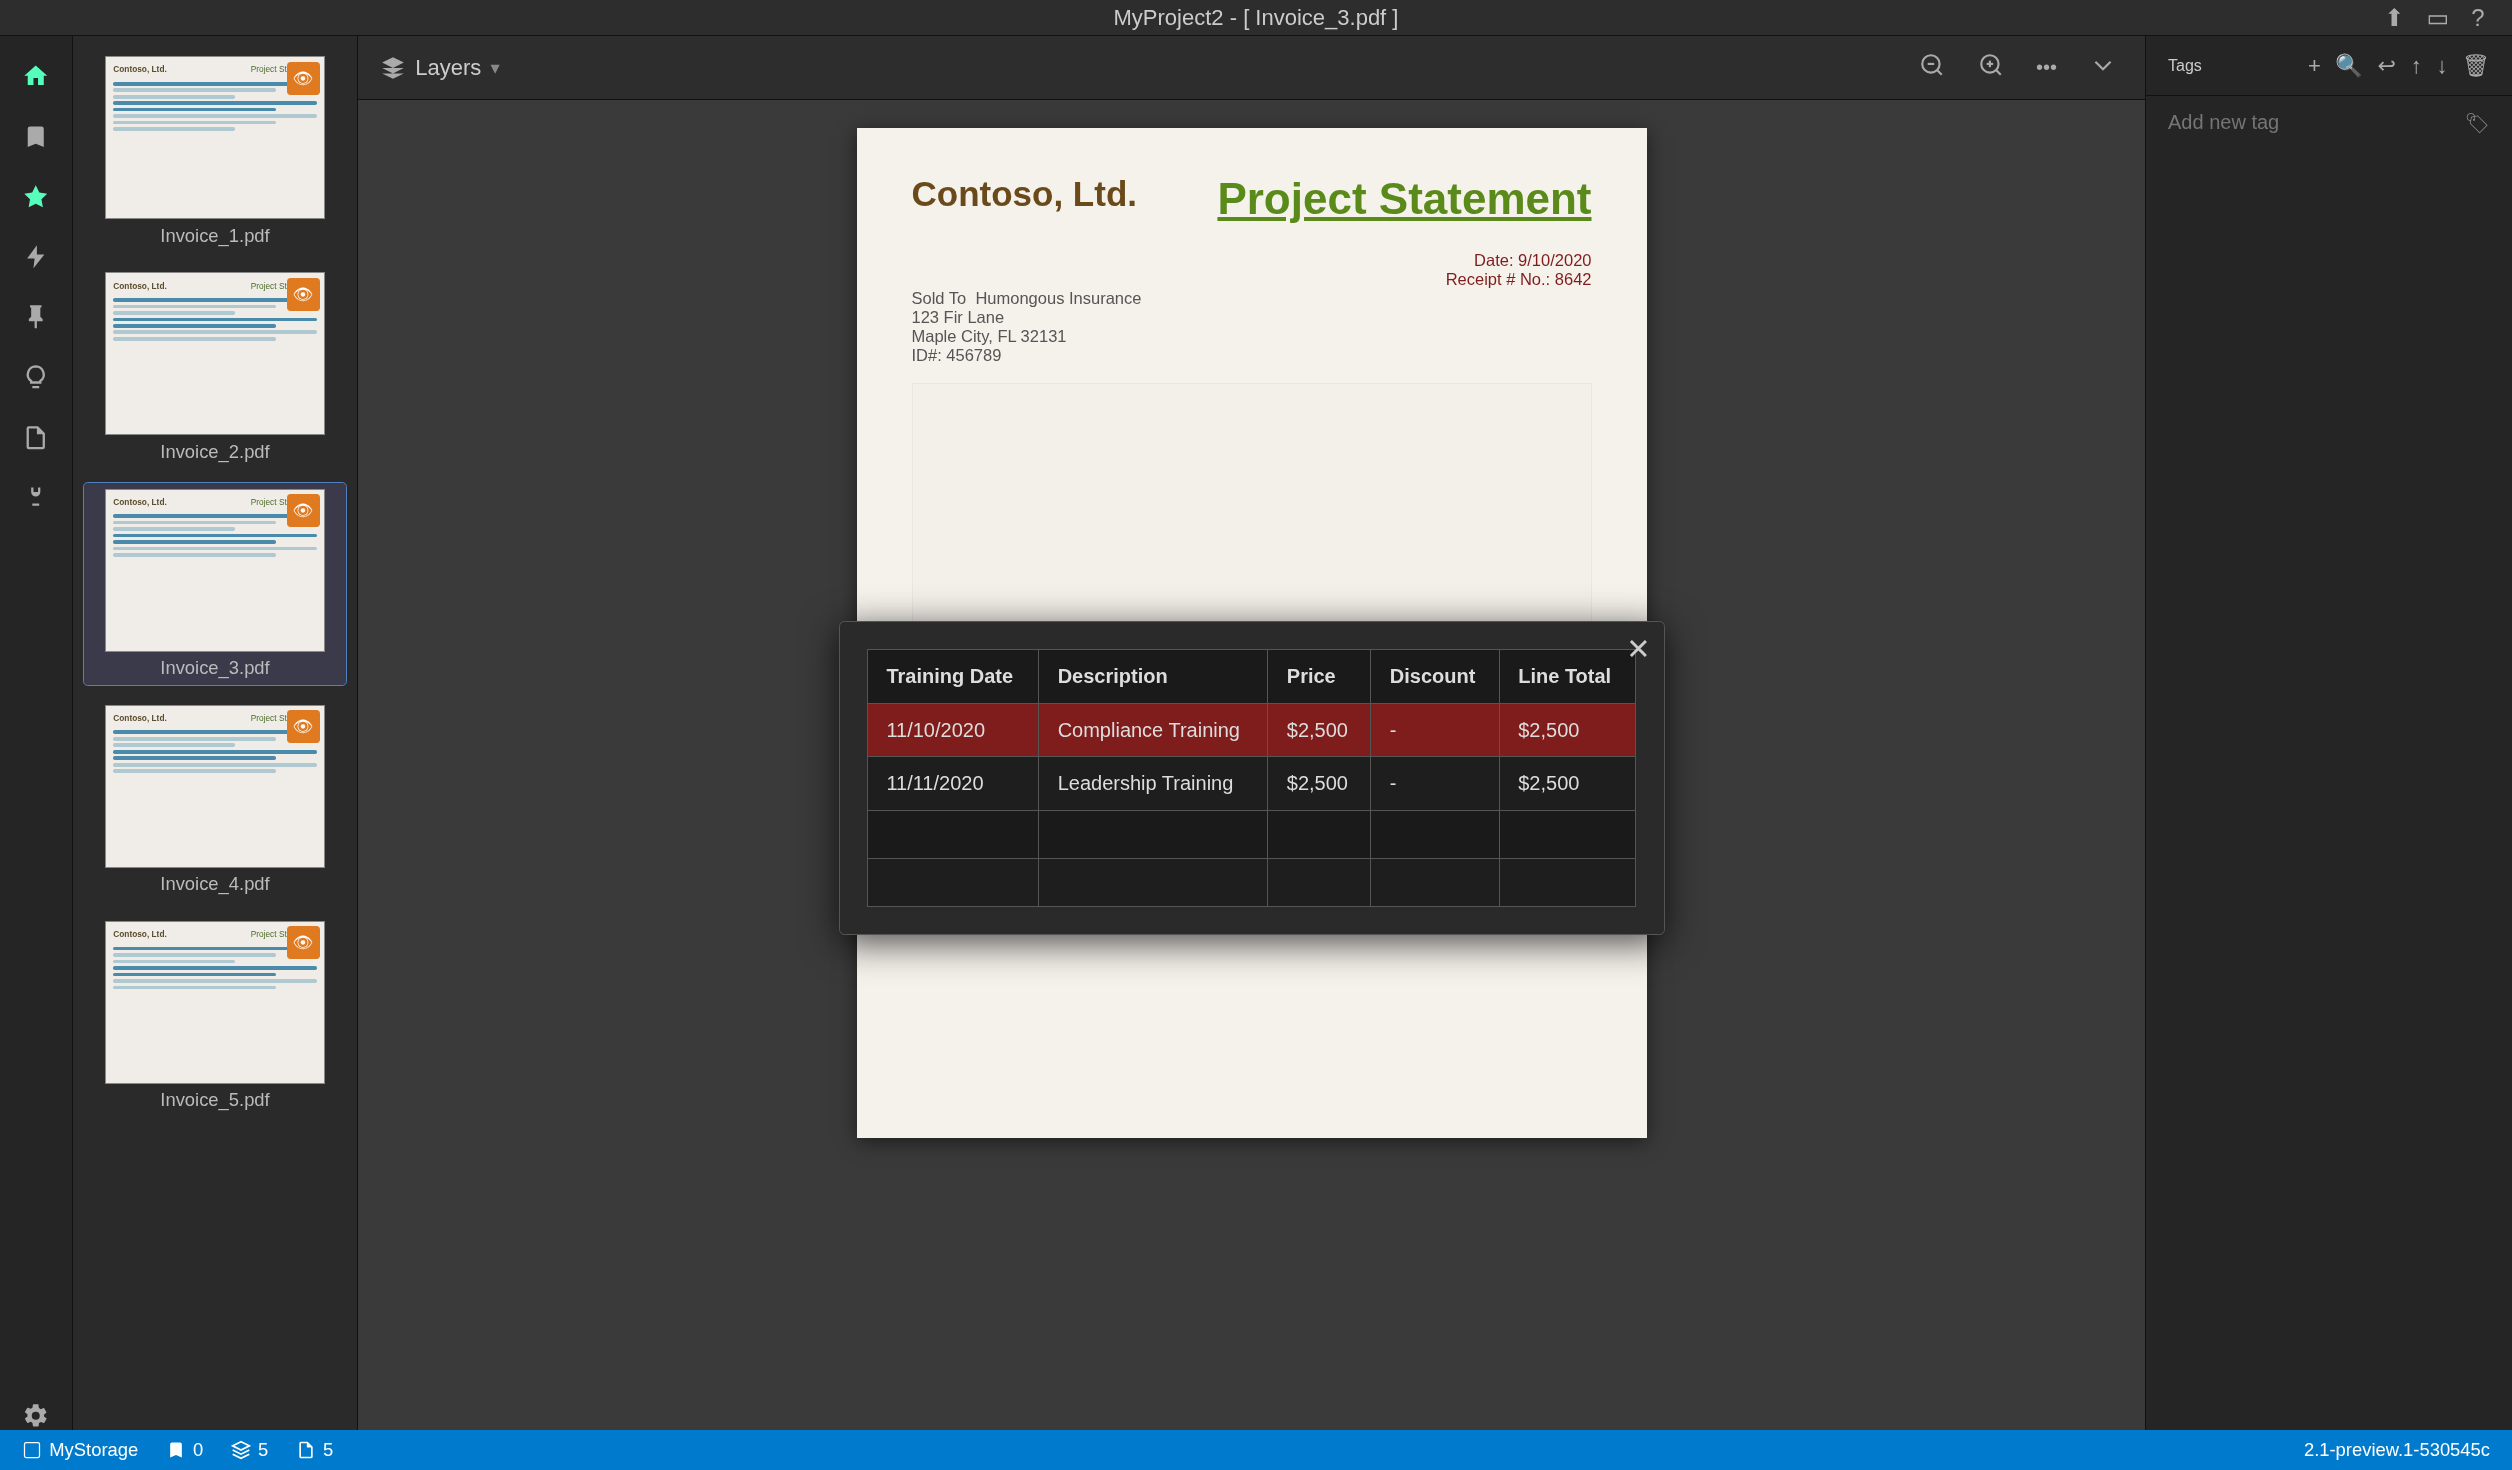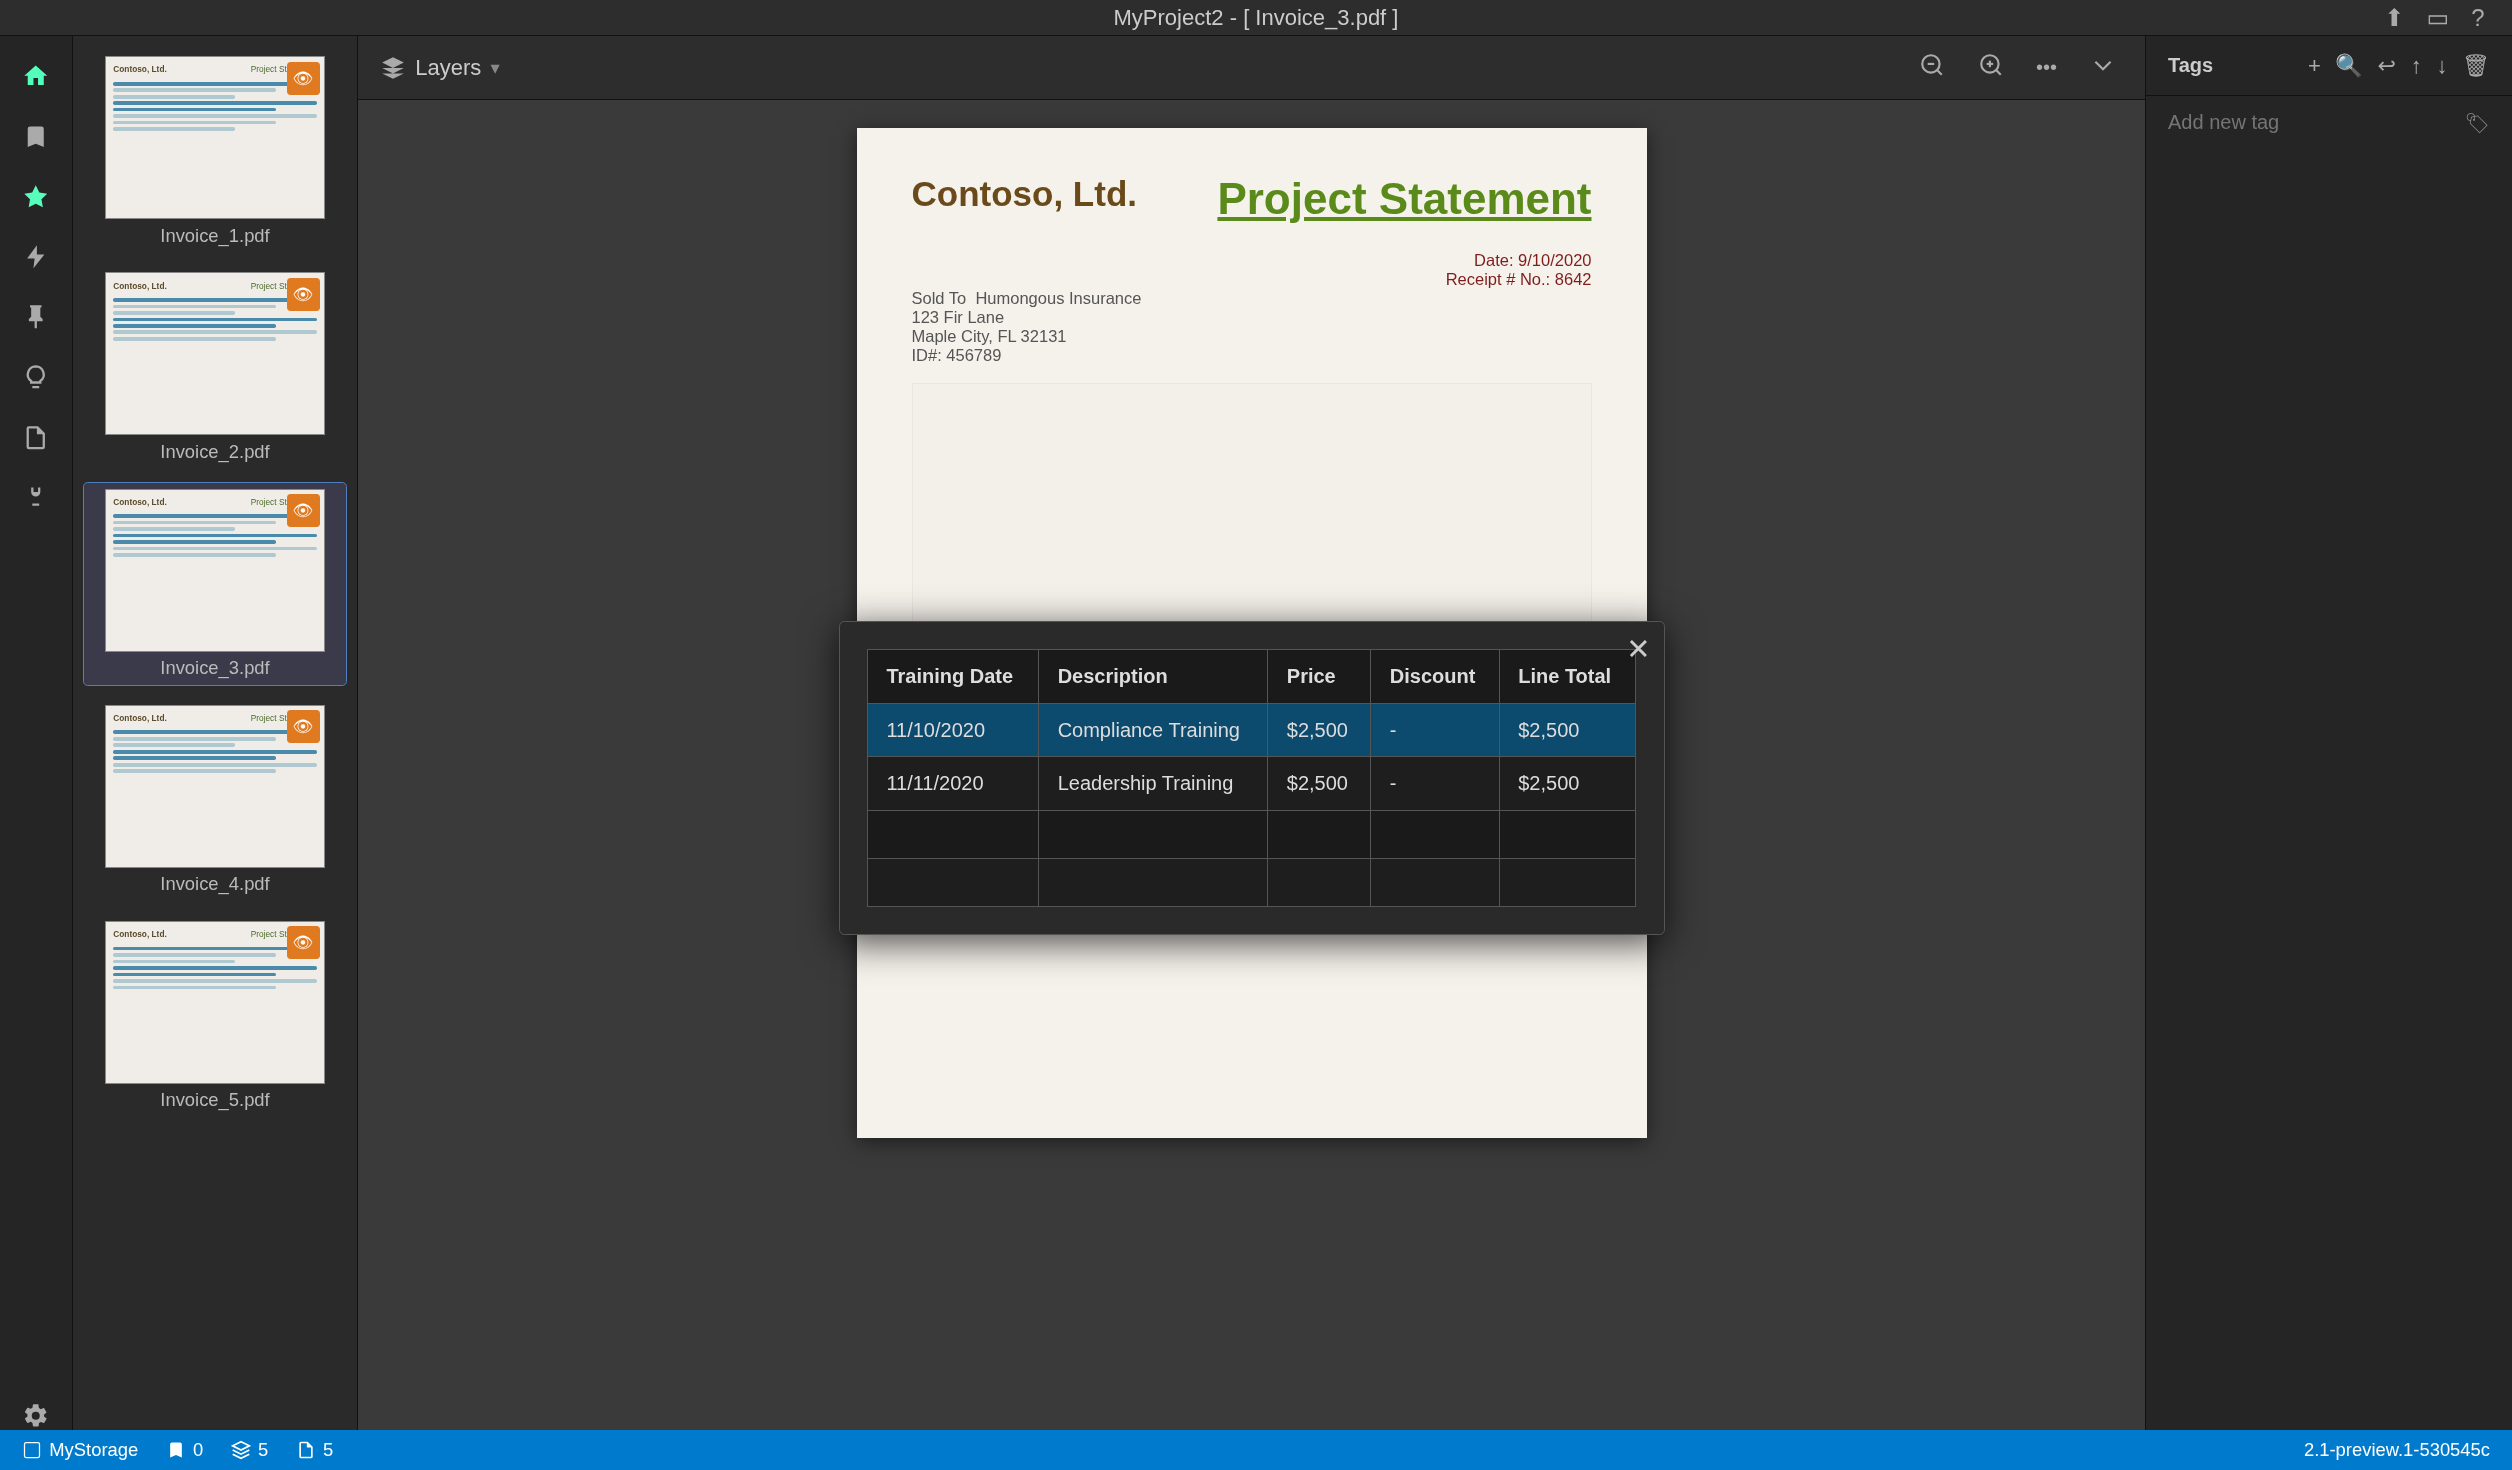--- a/index.html
+++ b/index.html
@@ -276,23 +276,23 @@
       flex-direction: column;
     }
     .right-panel-header {
       display: flex;
       align-items: center;
       justify-content: space-between;
       padding: 16.5px 22px;
       border-bottom: 0.9px solid #111;
     }
     .right-panel-title {
-      font-size: 20px;
+      font-size: 16px;
       color: #ccc;
-      font-weight: bold;
+      font-weight: normal;
     }
     .right-panel-actions {
       display: flex;
       gap: 14.7px;
     }
     .rp-btn {
       background: none;
       border: none;
       color: #aaa;
       font-size: 22px;
@@ -380,21 +380,21 @@
     .data-table th {
       background: #1a1a1a;
       border: 0.9px solid #555;
       padding: 14.7px 18.4px;
       text-align: left;
       font-weight: 700;
     }
     .data-table td {
       border: 0.9px solid #555;
       padding: 14.7px 18.4px;
-      background: #0c4a6e;
+      background: #7f1d1d;
     }
     .data-table tr:nth-child(even) td {
       background: #1e1e1e;
     }
     .data-table .empty-row td {
       height: 48px;
       background: #1a1a1a;
     }
   </style>
 </head>

